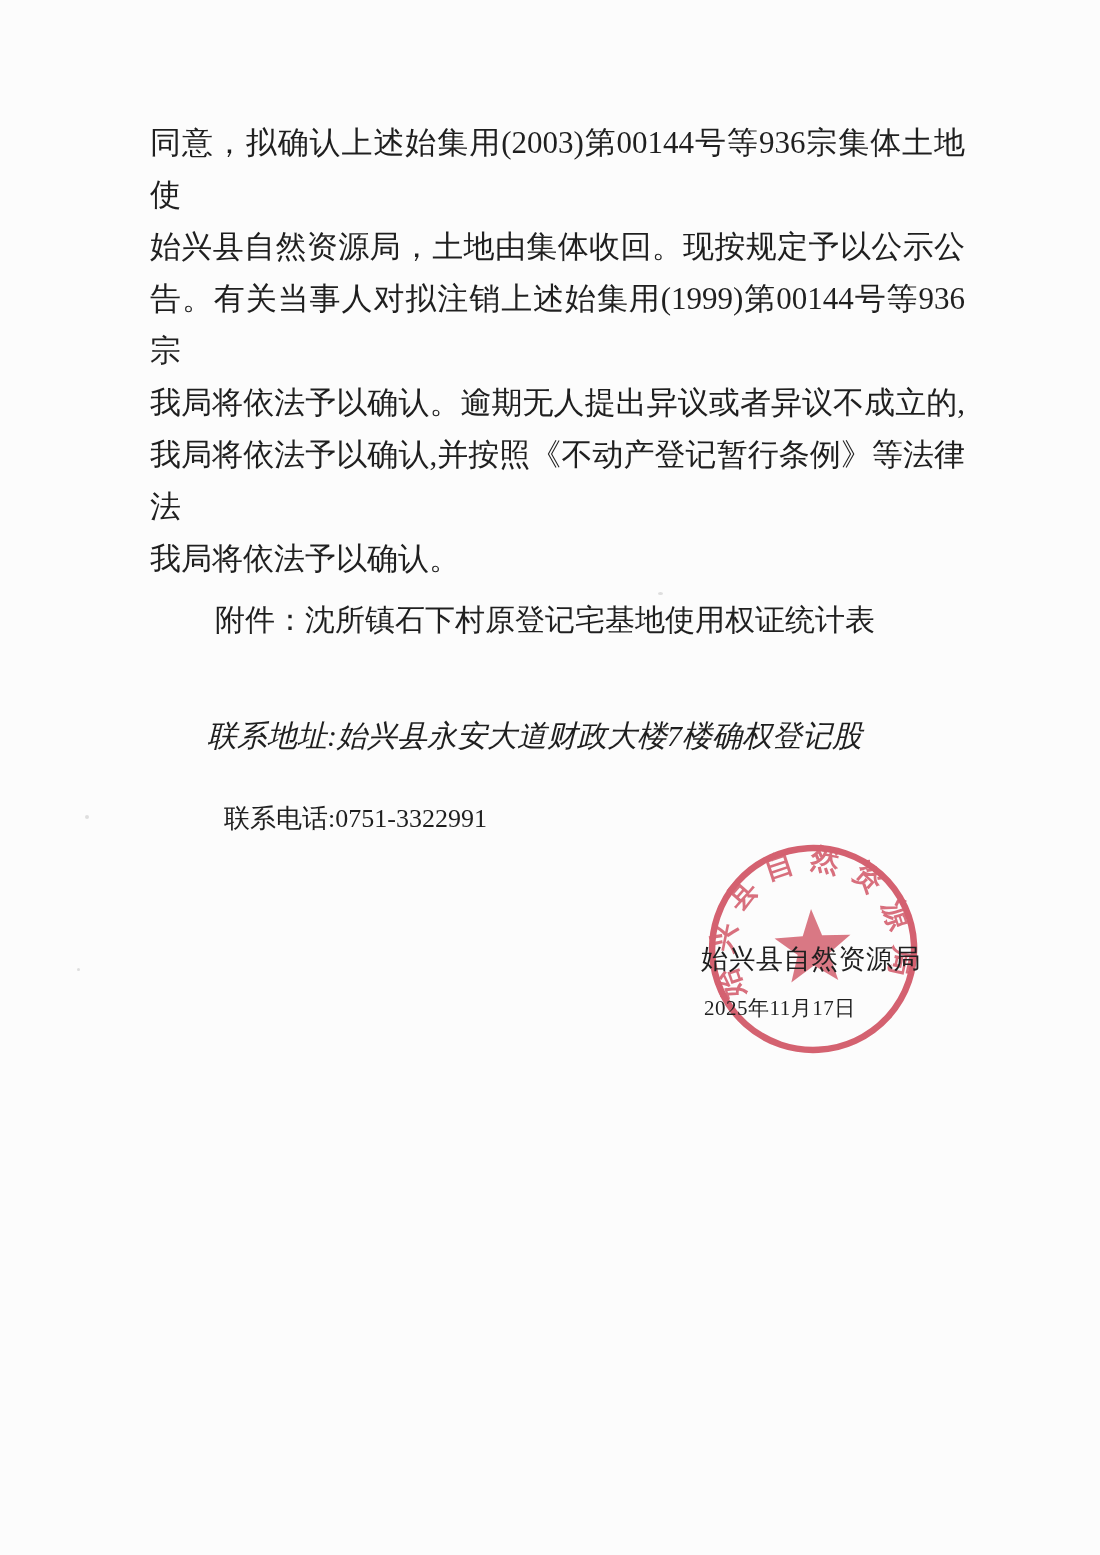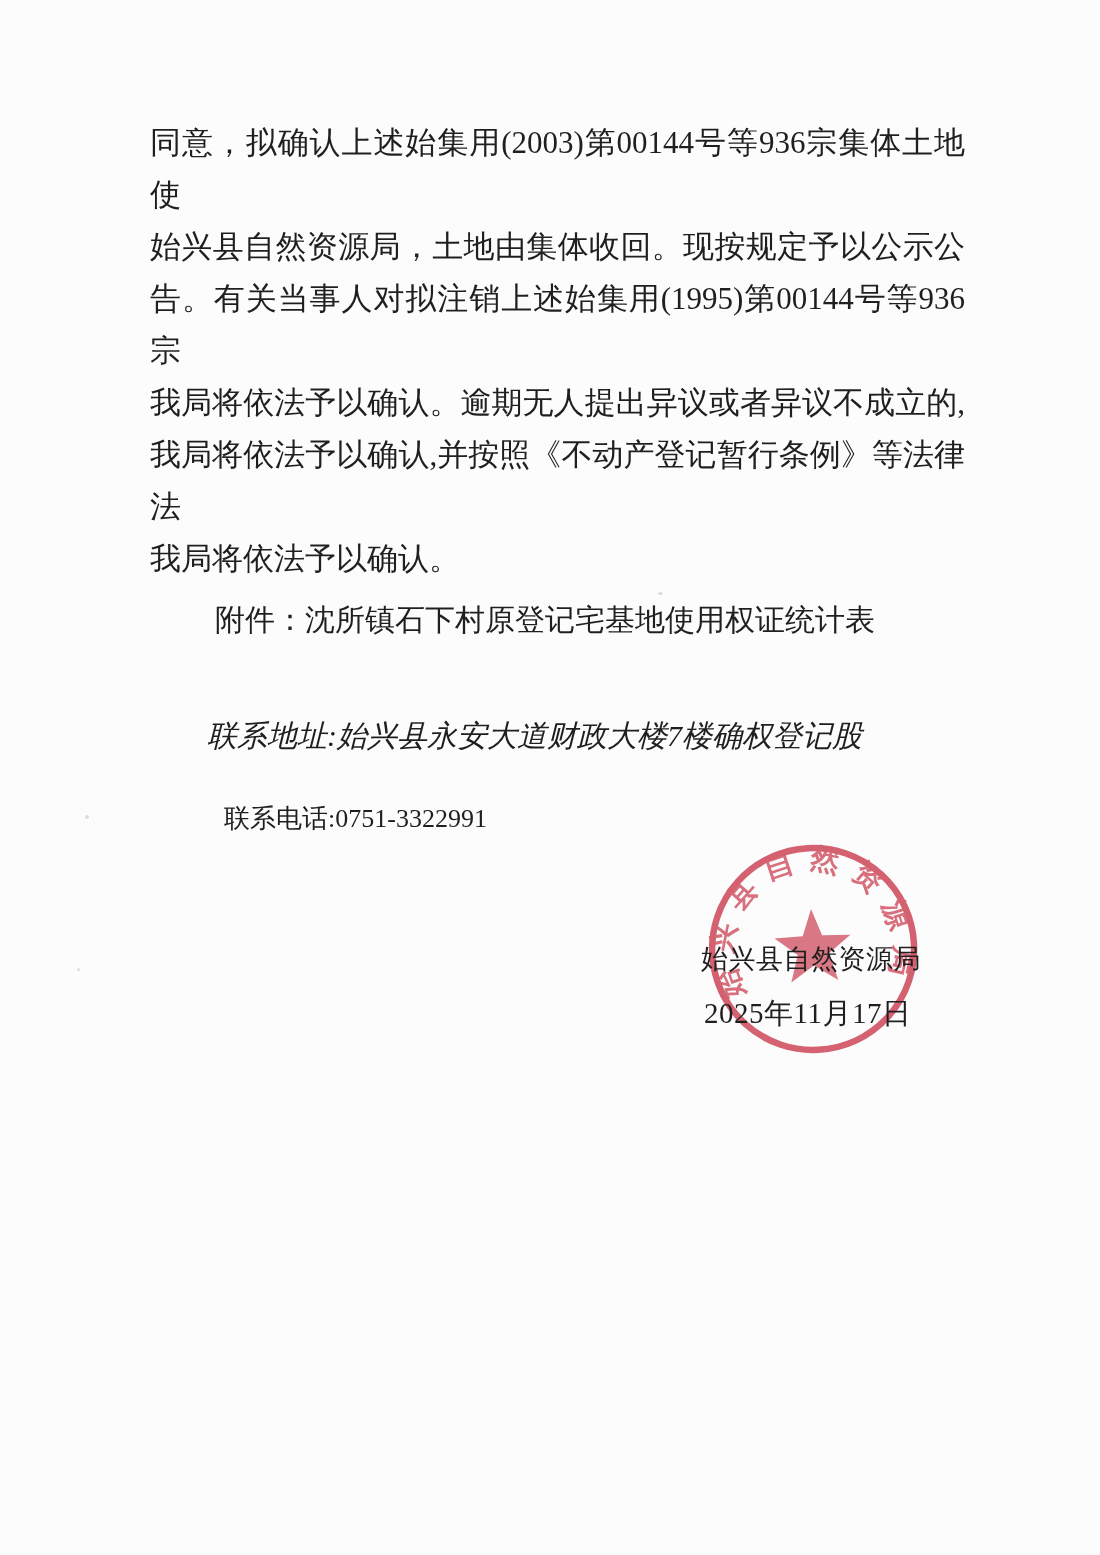--- a/index.html
+++ b/index.html
@@ -73,21 +73,21 @@
     font-size: 27px;
     letter-spacing: 0.5px;
     white-space: nowrap;
     z-index: 2;
   }
   .date-line {
     position: absolute;
     left: 704px;
     top: 994px;
     margin: 0;
-    font-size: 29px;
+    font-size: 21px;
     letter-spacing: 0.5px;
     white-space: nowrap;
     z-index: 2;
   }
   .seal {
     position: absolute;
     left: 703px;
     top: 837px;
     width: 220px;
     height: 220px;
@@ -114,21 +114,21 @@
   }
 </style>
 </head>
 <body>
 
 <div class="page">
 
   <div class="body-text">
     <p class="just">同意，拟确认上述始集用(2003)第00144号等936宗集体土地使</p>
     <p class="just">始兴县自然资源局，土地由集体收回。现按规定予以公示公</p>
-    <p class="just">告。有关当事人对拟注销上述始集用(1995)第00144号等936宗</p>
+    <p class="just">告。有关当事人对拟注销上述始集用(1999)第00144号等936宗</p>
     <p class="just">我局将依法予以确认。逾期无人提出异议或者异议不成立的,</p>
     <p class="just">我局将依法予以确认,并按照《不动产登记暂行条例》等法律法</p>
     <p>我局将依法予以确认。</p>
   </div>
 
   <p class="attachment-line">附件：沈所镇石下村原登记宅基地使用权证统计表</p>
 
   <p class="contact-address">联系地址:始兴县永安大道财政大楼7楼确权登记股</p>
 
   <p class="contact-phone">联系电话:0751-3322991</p>

